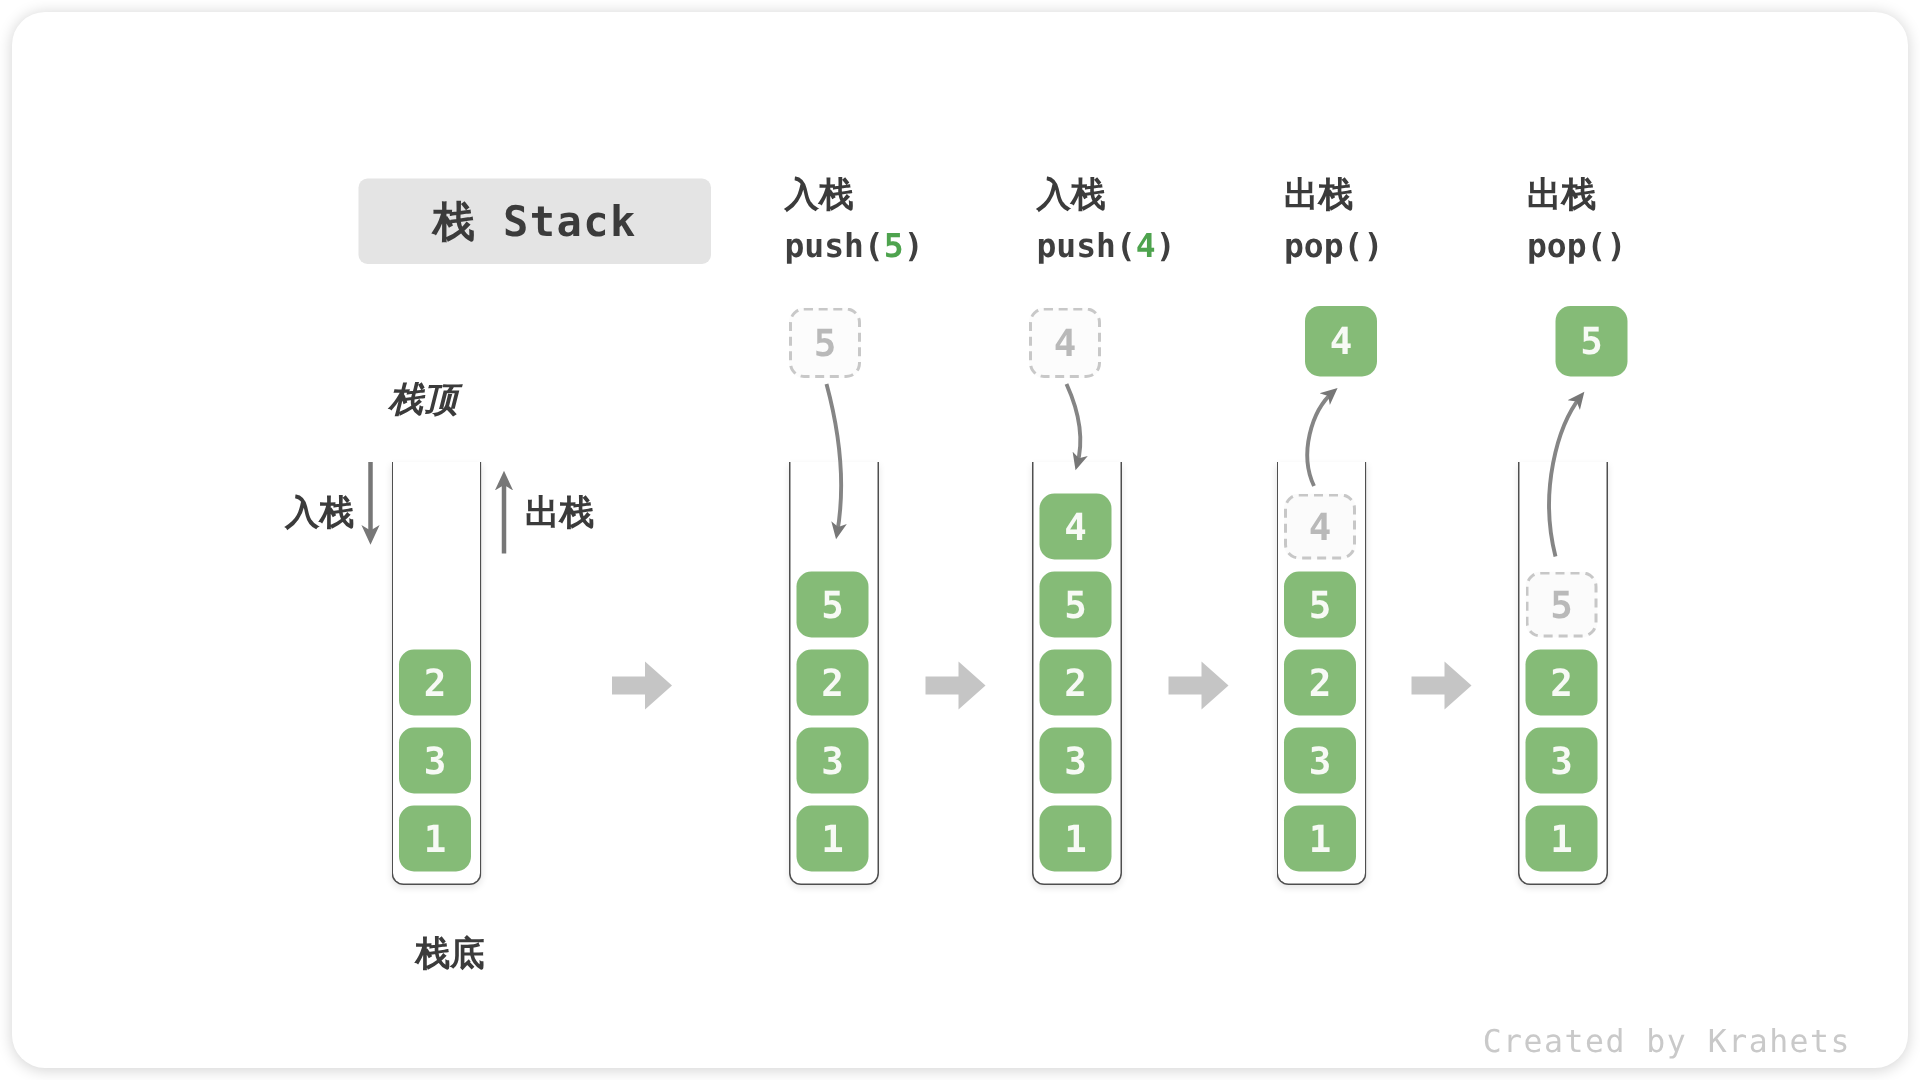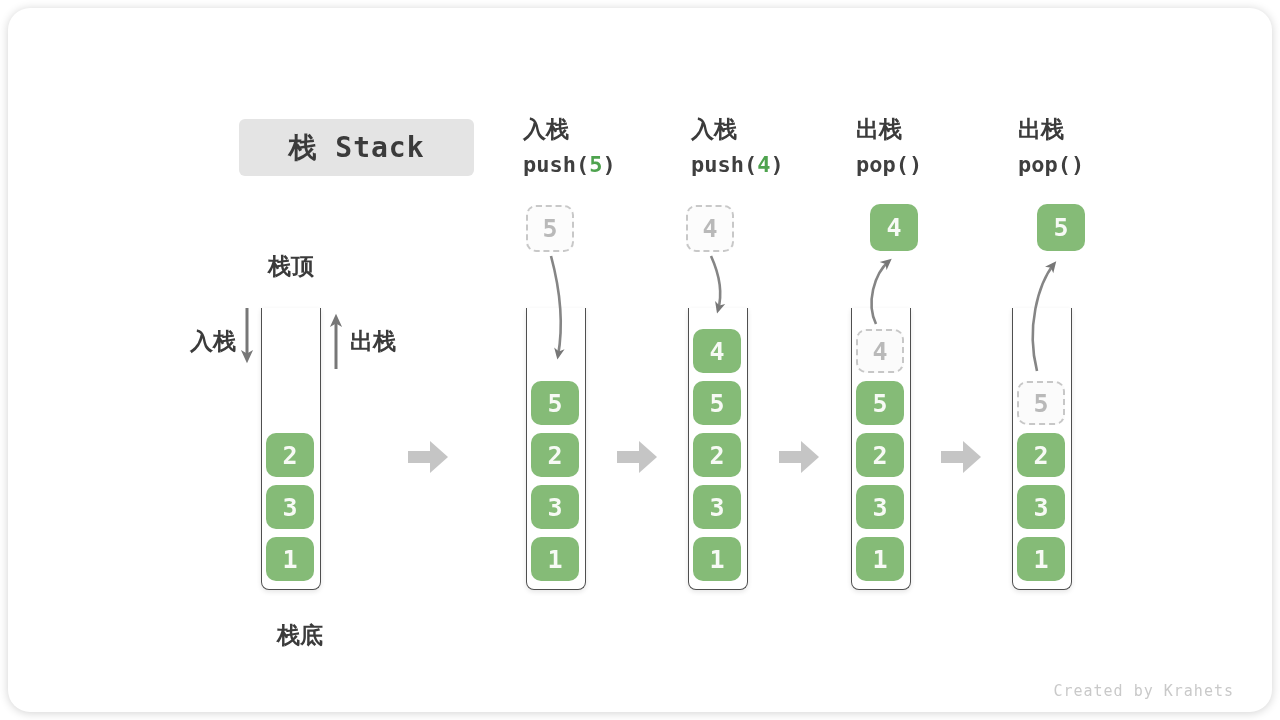--- a/index.html
+++ b/index.html
@@ -4,21 +4,21 @@
 <style>
   html,body{margin:0;padding:0;width:1280px;height:720px;background:#ffffff;overflow:hidden;
     font-family:"Liberation Sans","DejaVu Sans",sans-serif;}
   .card{position:absolute;left:8px;top:8px;width:1264px;height:704px;background:#ffffff;
     border-radius:22px;box-shadow:0 1px 10px rgba(0,0,0,.18);}
   .badge{position:absolute;left:185px;top:111px;width:235px;height:57px;background:#e4e4e4;
     border-radius:6px;display:flex;align-items:center;justify-content:center;
     font-family:"DejaVu Sans Mono","Liberation Mono",monospace;font-weight:bold;font-size:28px;
     color:#3b3b3b;letter-spacing:1px;margin-left:46px;}
   .cn{font-weight:bold;color:#3b3b3b;font-size:23px;}
-  .label-stacktop{position:absolute;left:251px;top:243px;width:64px;text-align:center;}
+  .label-stacktop{position:absolute;left:251px;top:243px;width:64px;text-align:left;font-style:italic;}
   .label-stackbottom{position:absolute;left:251px;top:612px;width:64px;text-align:right;}
   .label-pushside{position:absolute;left:168px;top:318px;width:60px;text-align:right;}
   .label-popside{position:absolute;left:342px;top:318px;width:60px;text-align:left;}
   .op{position:absolute;top:106px;}
   .op-cn{font-weight:bold;font-size:23px;color:#3b3b3b;margin-bottom:7px;}
   .op-code{font-family:"DejaVu Sans Mono","Liberation Mono",monospace;font-size:22px;
     font-weight:600;color:#3f3f3f;white-space:nowrap;}
   .code-green{color:#4ea34e;font-weight:bold;}
   .stack{position:absolute;top:300px;width:60px;height:282px;background:#ffffff;
     border:1.6px solid #4f4f4f;border-top:none;border-radius:0 0 8px 8px;
@@ -27,21 +27,21 @@
     color:#f7faf5;font-family:"DejaVu Sans Mono","Liberation Mono",monospace;font-weight:bold;
     font-size:25px;display:flex;align-items:center;justify-content:center;box-sizing:border-box;}
   .cell.dashed{background:#fbfbfb;border:2px dashed #c7c7c7;color:#b9b9b9;}
   .float-cell{position:absolute;width:48px;height:47px;border-radius:10px;box-sizing:border-box;
     font-family:"DejaVu Sans Mono","Liberation Mono",monospace;font-weight:bold;font-size:25px;
     display:flex;align-items:center;justify-content:center;}
   .float-cell.solid{background:#85bb77;color:#f7faf5;}
   .float-cell.dashed{background:#fcfcfc;border:2px dashed #c8c8c8;color:#b9b9b9;}
   .arrows{position:absolute;left:0;top:0;width:1280px;height:720px;pointer-events:none;}
   .watermark{position:absolute;right:38px;top:674px;
-    font-family:"DejaVu Sans Mono","Liberation Mono",monospace;font-size:15px;color:#c9c9c9;
+    font-family:"DejaVu Sans Mono","Liberation Mono",monospace;font-size:21px;color:#c9c9c9;
     letter-spacing:1px;}
 </style>
 </head>
 <body>
 
 <div class="card">
 
   <div class="badge">
     <span>栈 Stack</span>
   </div>

